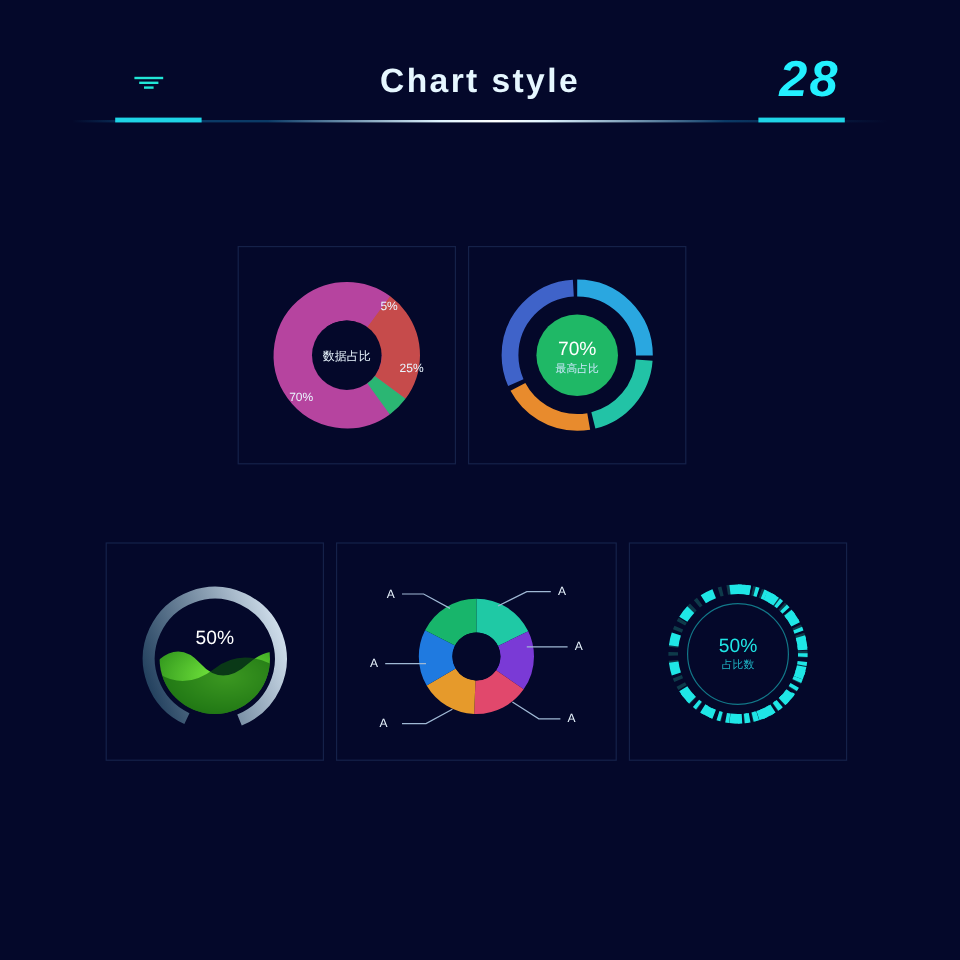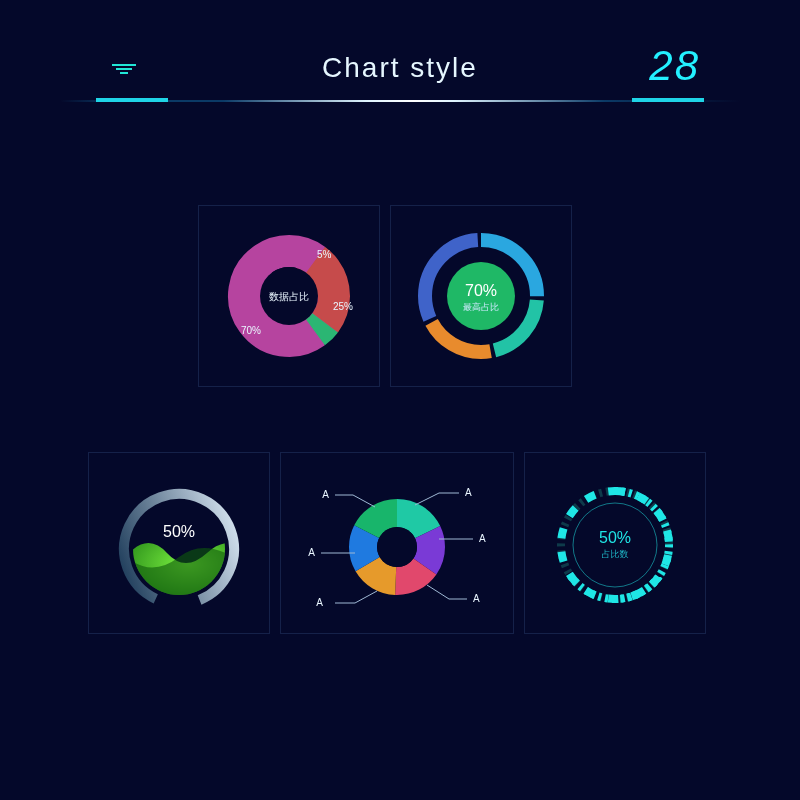--- a/index.html
+++ b/index.html
@@ -1,20 +1,20 @@
 <!DOCTYPE html>
 <html><head>
 <meta charset="utf-8">
 <style>
   html,body{margin:0;padding:0;width:800px;height:800px;background:#04082a;font-family:"Helvetica Neue",Arial,sans-serif;color:#fff;overflow:hidden}
   .page{position:relative;width:800px;height:800px}
   
   .hdr{position:absolute;left:0;top:48px;width:800px;height:72px}
-  .hdr-title{position:absolute;left:0;width:800px;top:4px;text-align:center;font-size:28px;font-weight:400;letter-spacing:2px;color:#e6f7ff}
-  .hdr-num{position:absolute;right:100px;top:-6px;color:#23f0ff;font-size:42px;font-weight:400;font-style:italic;letter-spacing:2px}
+  .hdr-title{position:absolute;left:0;width:800px;top:4px;text-align:center;font-size:28px;font-weight:700;letter-spacing:2px;color:#e6f7ff}
+  .hdr-num{position:absolute;right:100px;top:-6px;color:#23f0ff;font-size:42px;font-weight:700;font-style:italic;letter-spacing:2px}
   .hdr-icon{position:absolute;left:110px;top:14px;width:28px;height:16px}
   .hdr-icon div{height:2px;background:#21e6d6;margin:2px auto}
   .hdr-icon .l1{width:24px}.hdr-icon .l2{width:16px}.hdr-icon .l3{width:8px}
   .hdr-line{position:absolute;top:52px;height:2px;left:60px;right:60px;
     background:linear-gradient(90deg,rgba(0,0,0,0) 0%,#0b3a66 8%,#0b3a66 20%,#0b3a66 22%,#0b3a66 24%,#dff4ff 45%,#ffffff 52%,#dff4ff 58%,#0b3a66 80%,rgba(0,0,0,0) 100%)}
   .hdr-bar{position:absolute;top:50px;height:4px;background:#1fd4e6}
   .hdr-bar.b1{left:96px;width:72px}
   .hdr-bar.b2{right:96px;width:72px}
   
   .card{position:absolute;border:1px solid rgba(120,180,255,0.15);background:rgba(255,255,255,0.00)}

